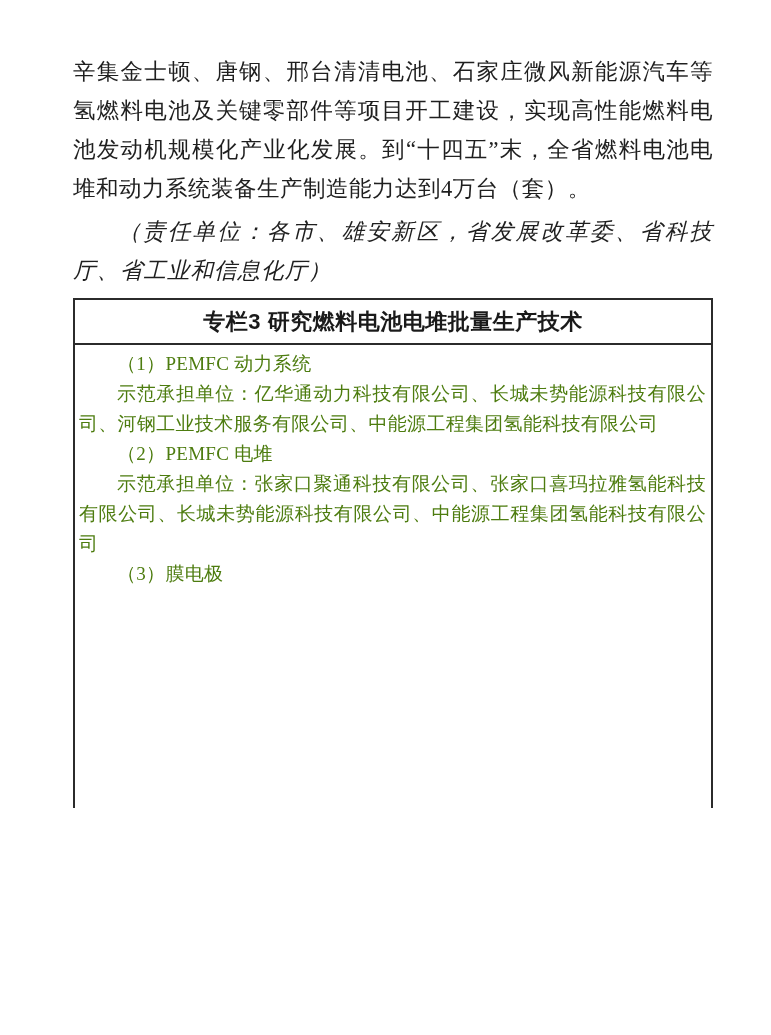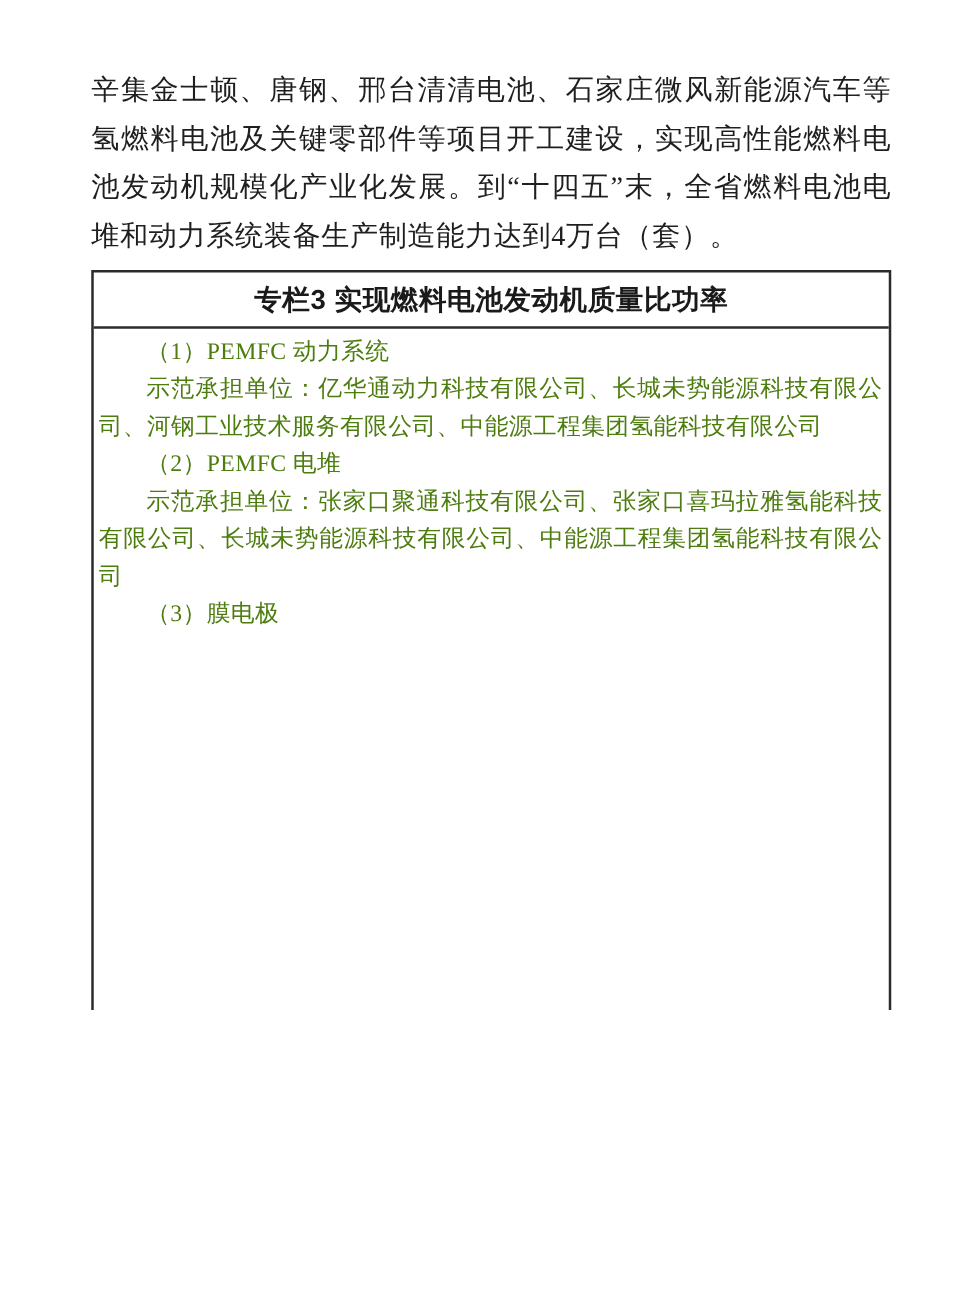--- a/index.html
+++ b/index.html
@@ -77,23 +77,24 @@
     letter-spacing: 2px;
   }
 </style>
 </head>
 <body>
 
 <div class="page">
 
   <p class="body-para">辛集金士顿、唐钢、邢台清清电池、石家庄微风新能源汽车等氢燃料电池及关键零部件等项目开工建设，实现高性能燃料电池发动机规模化产业化发展。到“十四五”末，全省燃料电池电堆和动力系统装备生产制造能力达到4万台（套）。</p>
 
+  <p class="body-para responsible">（责任单位：各市、雄安新区，省发展改革委、省科技厅、省工业和信息化厅）</p>
 
   <div class="column-box">
-    <div class="column-box-title">专栏3 实现燃料电池发动机质量比功率</div>
+    <div class="column-box-title">专栏3 研究燃料电池电堆批量生产技术</div>
 
     <div class="column-box-content">
       <p>（1）PEMFC 动力系统</p>
       <p>示范承担单位：亿华通动力科技有限公司、长城未势能源科技有限公司、河钢工业技术服务有限公司、中能源工程集团氢能科技有限公司</p>
 
       <p>（2）PEMFC 电堆</p>
       <p>示范承担单位：张家口聚通科技有限公司、张家口喜玛拉雅氢能科技有限公司、长城未势能源科技有限公司、中能源工程集团氢能科技有限公司</p>
 
       <p>（3）膜电极</p>
 

